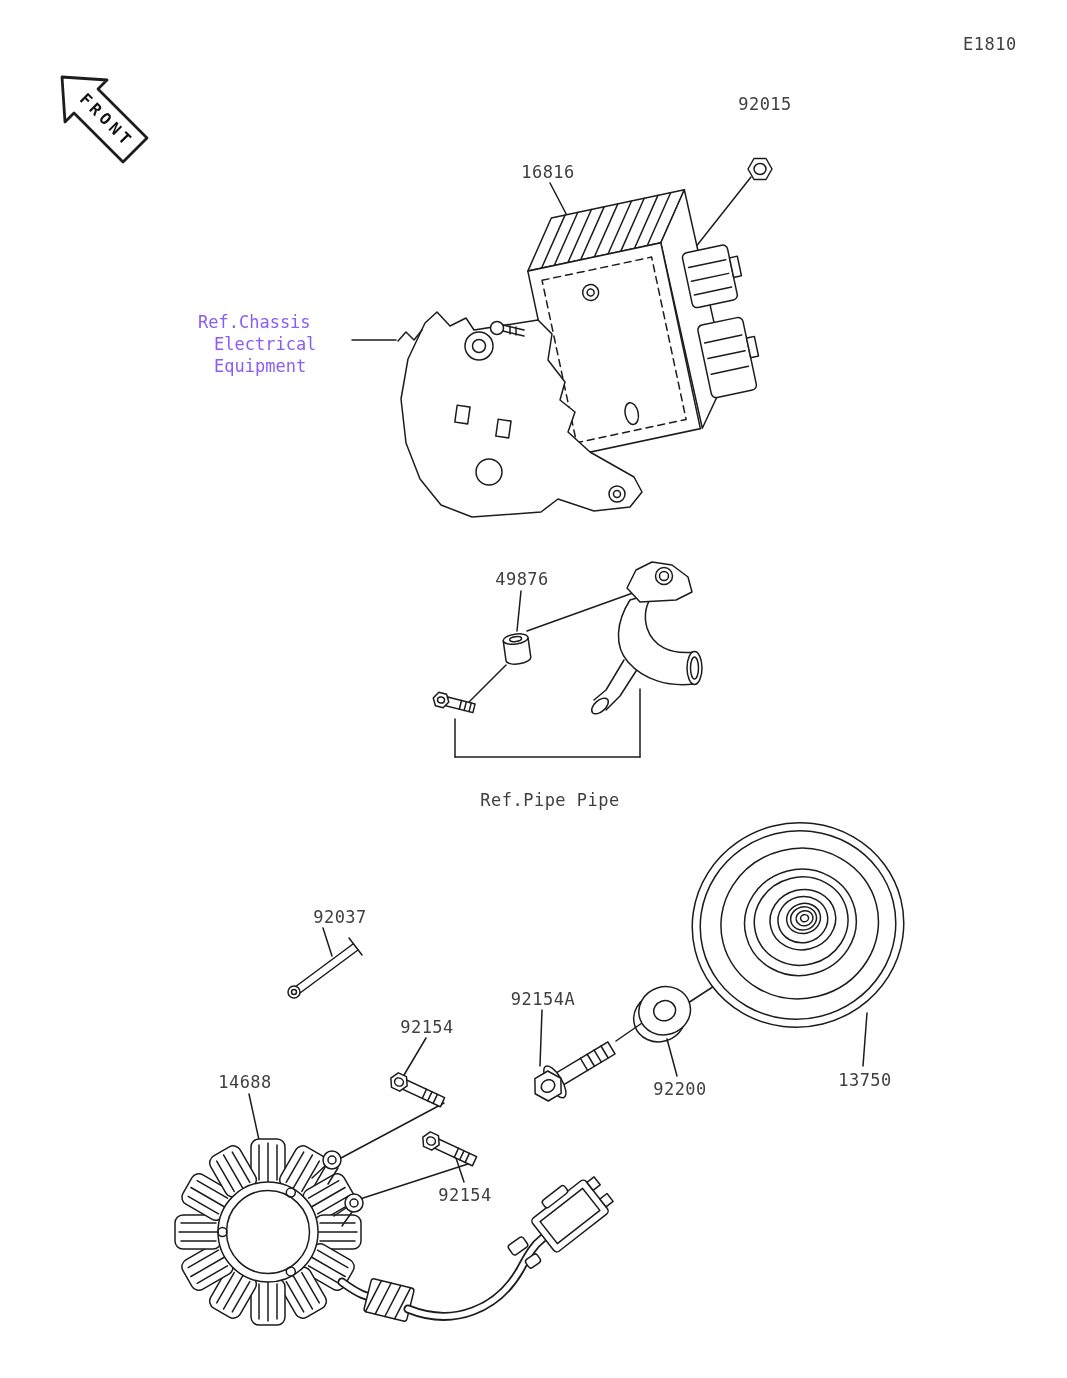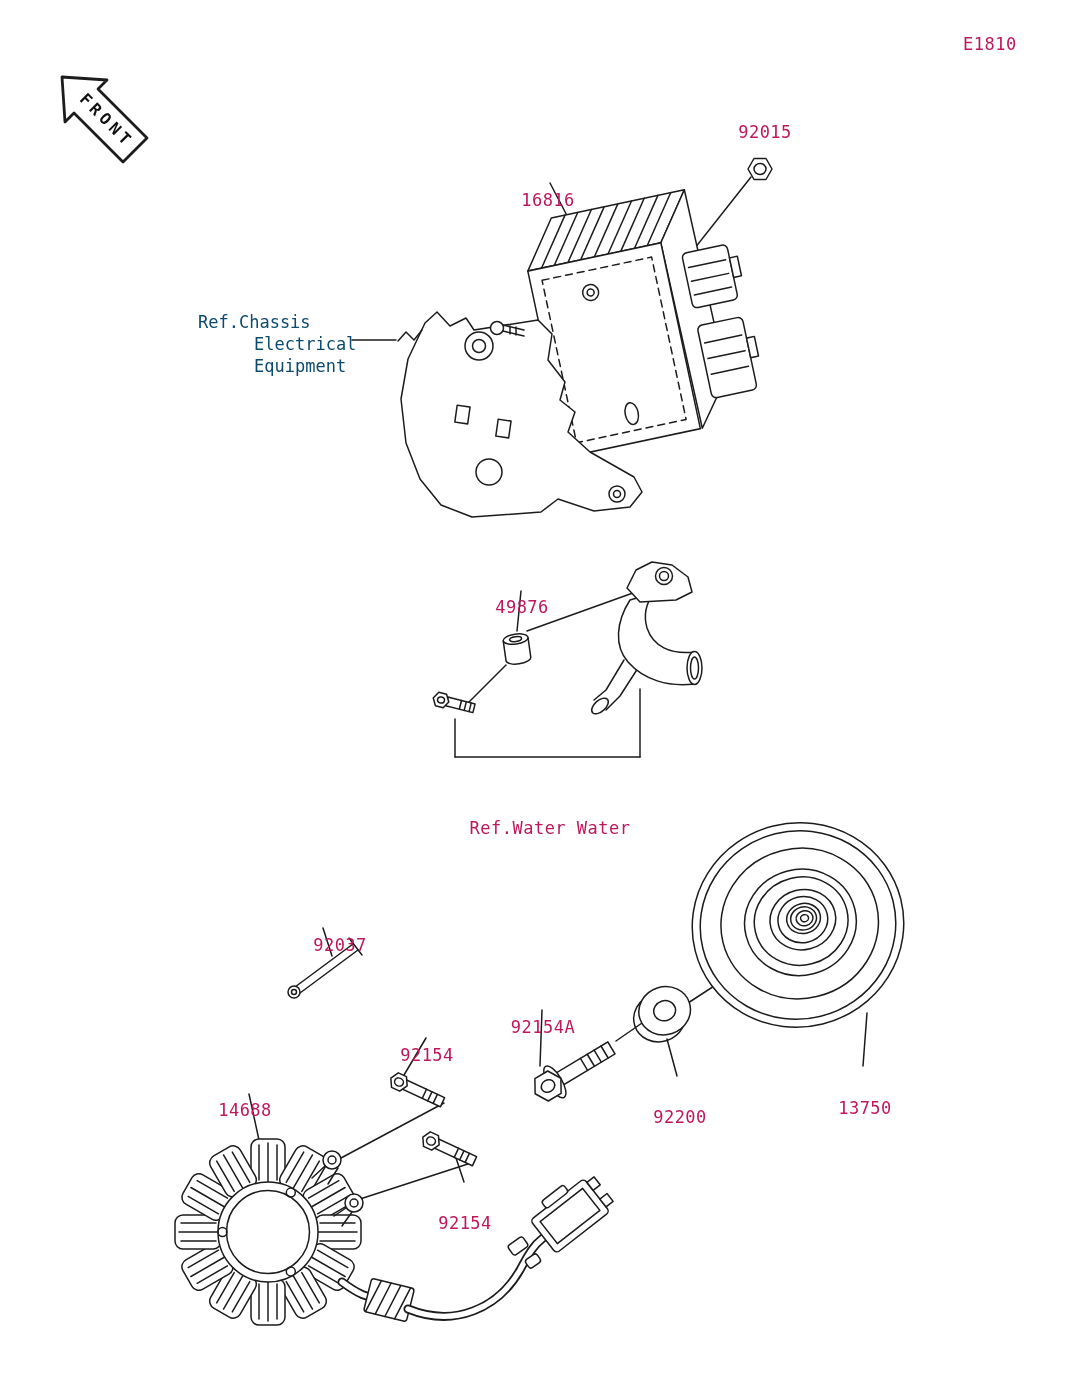--- a/index.html
+++ b/index.html
@@ -1,23 +1,23 @@
 <!DOCTYPE html>
 <html><head>
 <meta charset="utf-8">
 <style>
   * { margin:0; padding:0; box-sizing:border-box; }
   html,body { background:#ffffff; }
   body { font-family:"DejaVu Sans Mono","Liberation Mono",monospace; }
   .stage { position:relative; width:1067px; height:1378px; background:#ffffff; overflow:hidden; }
   svg.canvas { position:absolute; left:0; top:0; }
-  .lbl { position:absolute; font-size:17px; color:#be185d; white-space:nowrap; letter-spacing:0.5px; }
-  .lbl.c { transform:translateX(-50%);margin-top:28px; }
-  .ref-block { position:absolute; font-size:17px; color:#0c4a6e; line-height:22px; }
-  .ref-block .indent { margin-left:56px; }
+  .lbl { position:absolute; font-size:17px; color:#404040; white-space:nowrap; letter-spacing:0.5px; }
+  .lbl.c { transform:translateX(-50%); }
+  .ref-block { position:absolute; font-size:17px; color:#8b5cf6; line-height:22px; }
+  .ref-block .indent { margin-left:16px; }
   
   .ln { fill:none; stroke:#1c1c1c; stroke-width:1.5; stroke-linecap:round; stroke-linejoin:round; }
   .fw { fill:#ffffff; stroke:#1c1c1c; stroke-width:1.5; stroke-linejoin:round; }
   .dash { stroke-dasharray:7 5; }
   .thick { stroke-width:2.8; }
   .tube { fill:none; stroke:#1c1c1c; stroke-width:9; stroke-linecap:round; }
   .tubein { fill:none; stroke:#ffffff; stroke-width:5.4; stroke-linecap:round; }
   .front-txt { font-family:"DejaVu Sans Mono",monospace; font-size:16px; font-weight:bold; letter-spacing:4px; fill:#111; }
 </style>
 </head>
@@ -322,21 +322,21 @@
   <div class="lbl c" style="left:765px; top:94px">92015</div>
   <div class="lbl c" style="left:548px; top:162px">16816</div>
 
   <div class="ref-block" style="left:198px; top:311px">
     <div>Ref.Chassis</div>
     <div class="indent">Electrical</div>
     <div class="indent">Equipment</div>
   </div>
 
   <div class="lbl c" style="left:522px; top:569px">49876</div>
-  <div class="lbl c" style="left:550px; top:790px">Ref.Water Water</div>
+  <div class="lbl c" style="left:550px; top:790px">Ref.Pipe Pipe</div>
   <div class="lbl c" style="left:340px; top:907px">92037</div>
   <div class="lbl c" style="left:427px; top:1017px">92154</div>
   <div class="lbl c" style="left:543px; top:989px">92154A</div>
   <div class="lbl c" style="left:680px; top:1079px">92200</div>
   <div class="lbl c" style="left:865px; top:1070px">13750</div>
   <div class="lbl c" style="left:245px; top:1072px">14688</div>
   <div class="lbl c" style="left:465px; top:1185px">92154</div>
 
 </div>
 

